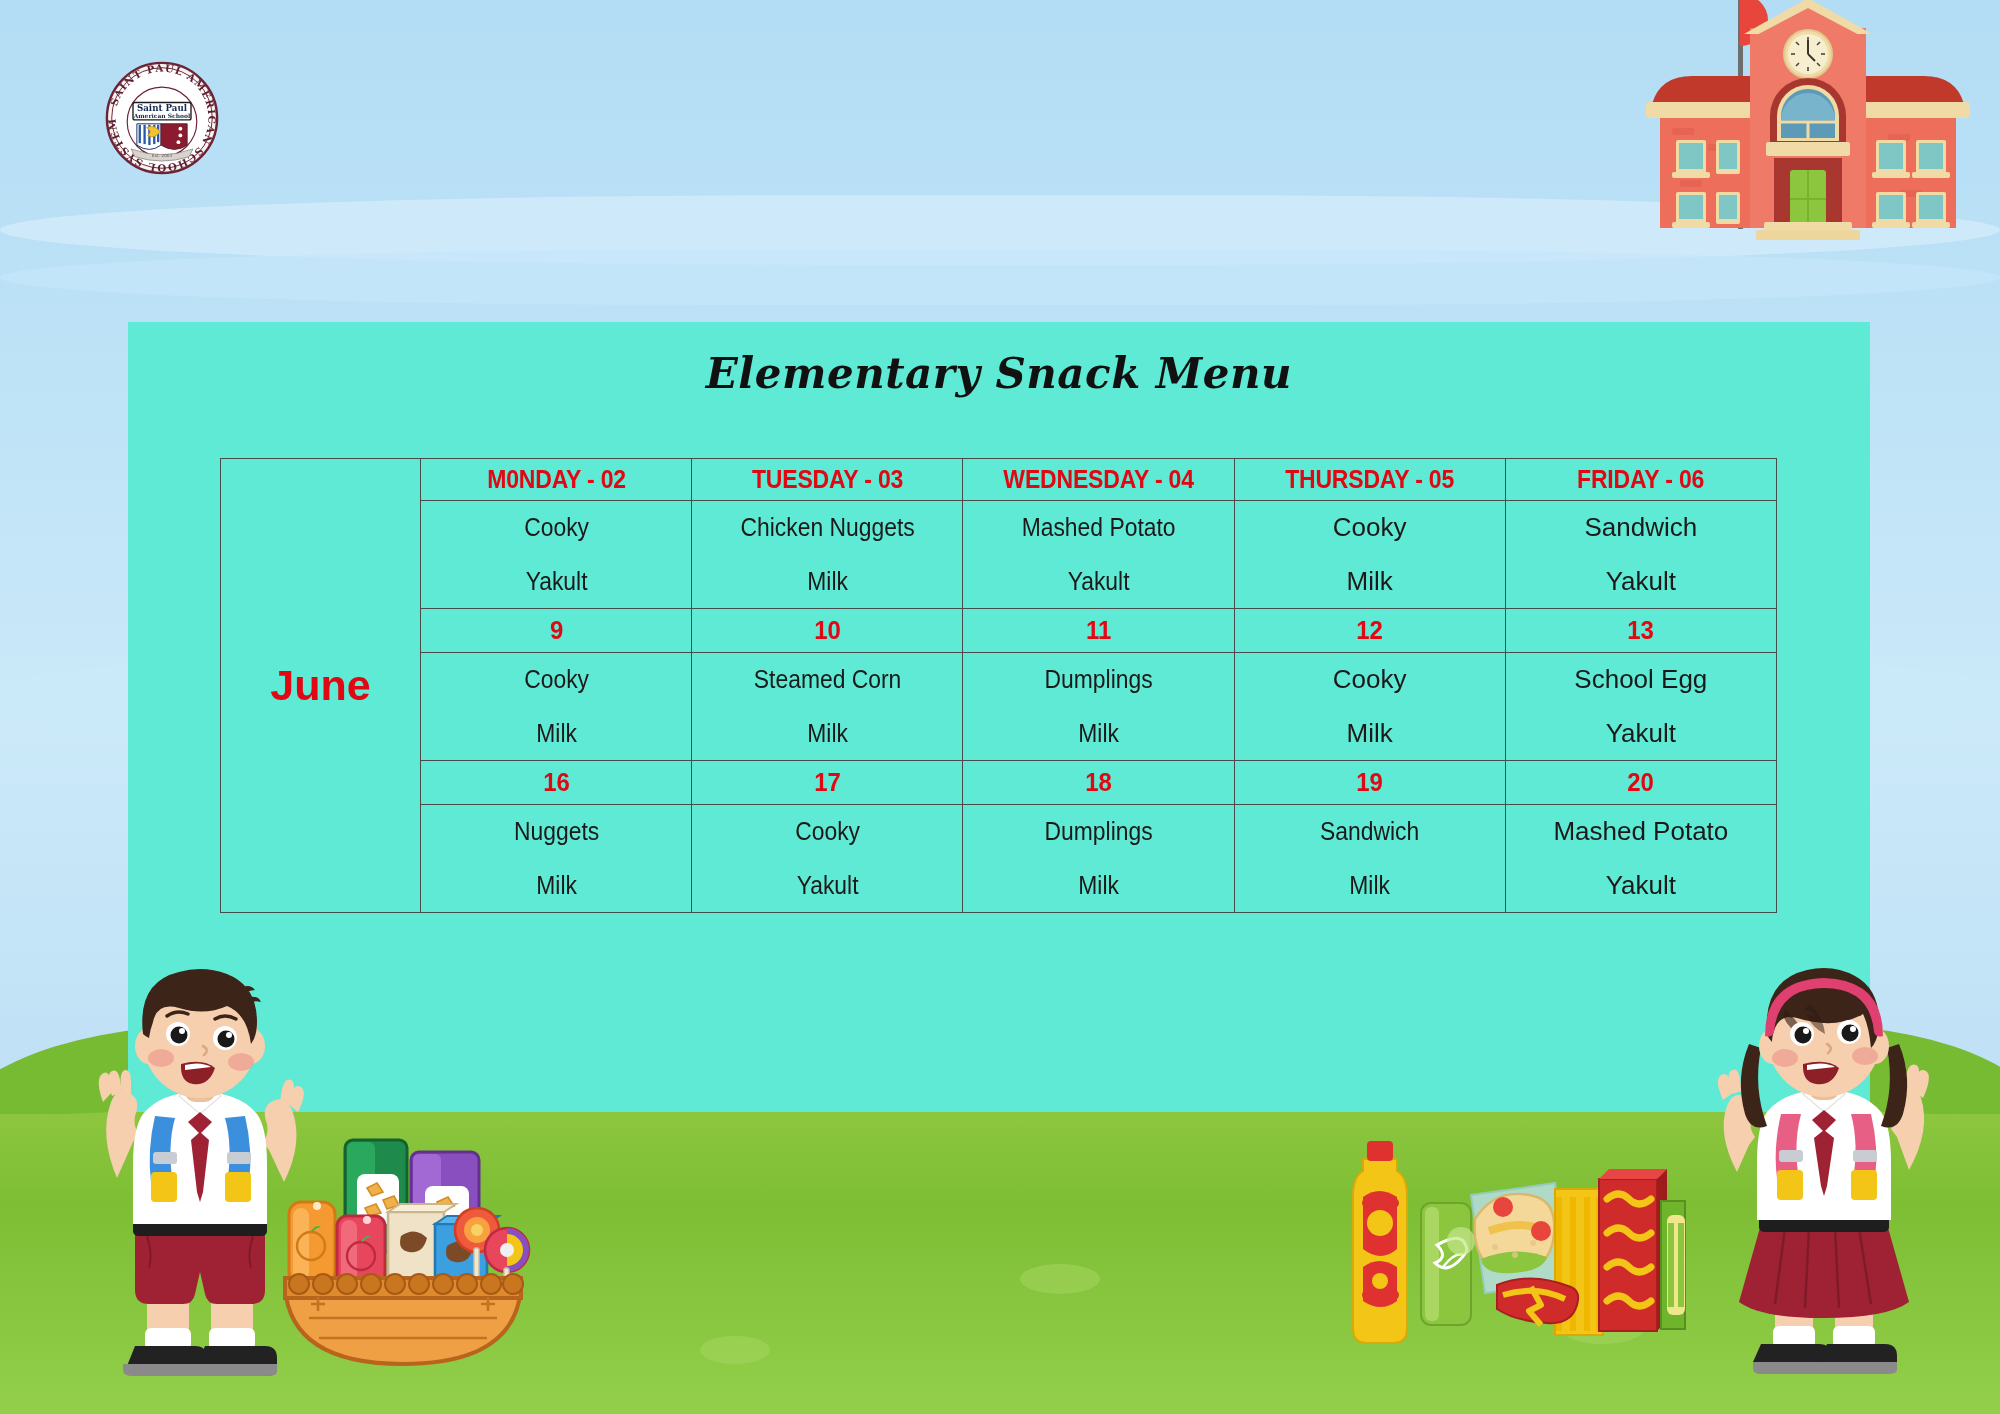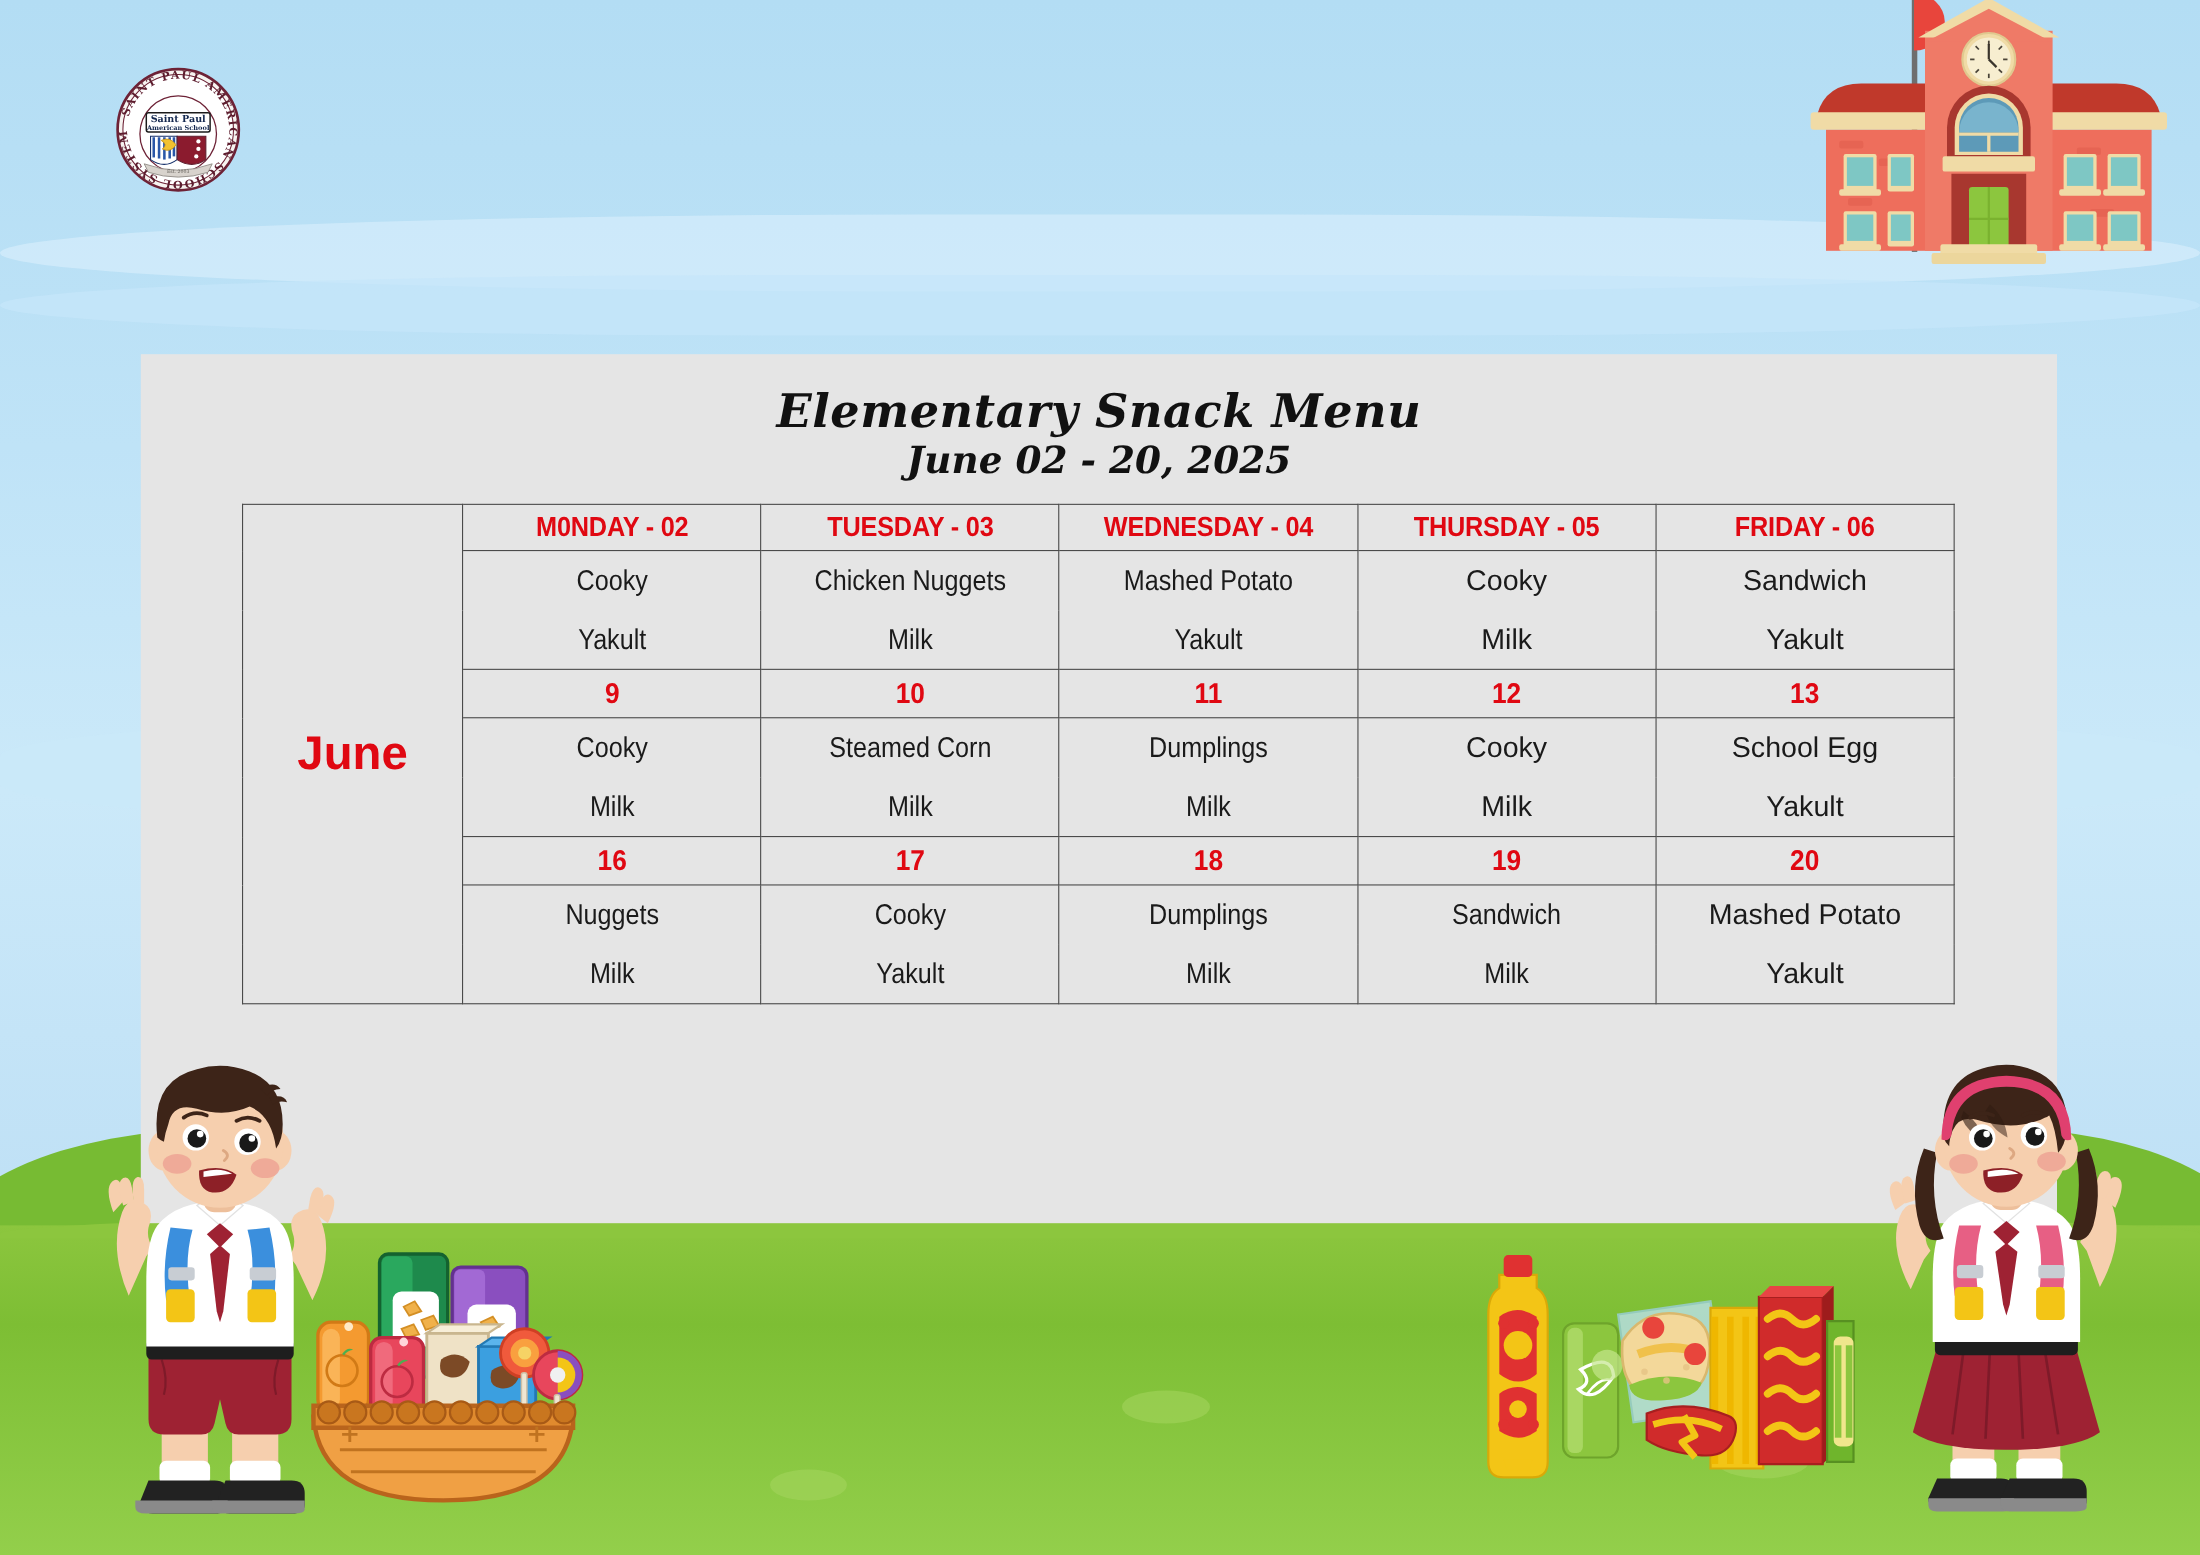--- a/index.html
+++ b/index.html
@@ -60,21 +60,21 @@
     position:absolute; background:#a5d65f; opacity:.55; border-radius:50%;
   }
 
   
   .panel {
     position: absolute;
     left: 128px;
     top: 322px;
     width: 1742px;
     height: 790px;
-    background: #e5e5e5;
+    background: #5eead4;
     z-index: 6;
   }
 
   
   .title-block {
     position: absolute;
     left: 0; right: 0;
     top: 28px;
     text-align: center;
     z-index: 7;
@@ -318,21 +318,20 @@
         <rect x="281" y="201" width="24" height="24" fill="#7ec7c4"></rect>
         <rect x="274" y="228" width="38" height="6" rx="2" fill="#f0dba6"></rect>
       </g>
     </svg>
   </div>
 
   <div class="panel">
 
     <div class="title-block">
       <div class="title-main">Elementary Snack Menu</div>
-      <div class="title-sub">June 02 - 20, 2025</div>
     </div>
 
     <table class="menu-table">
       <colgroup>
         <col class="c-month">
           <col class="c-day">
           <col class="c-day">
           <col class="c-day">
           <col class="c-day">
           <col class="c-day">

